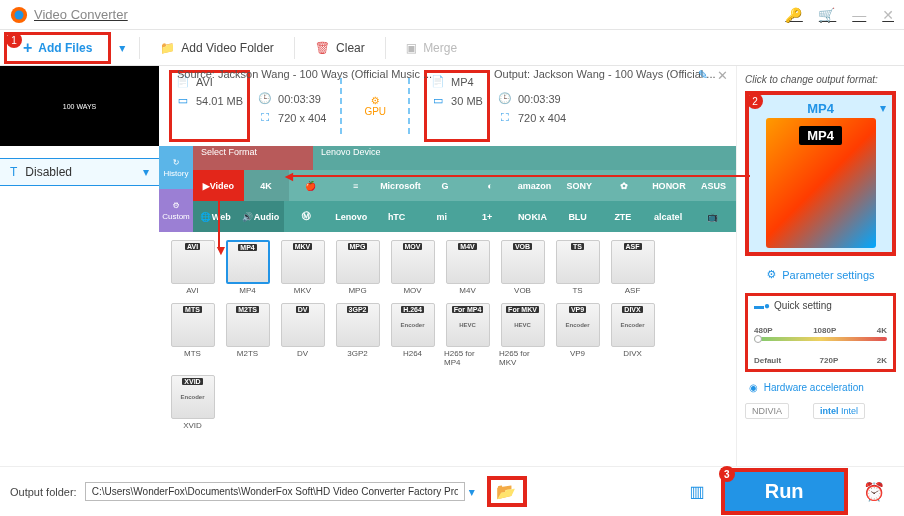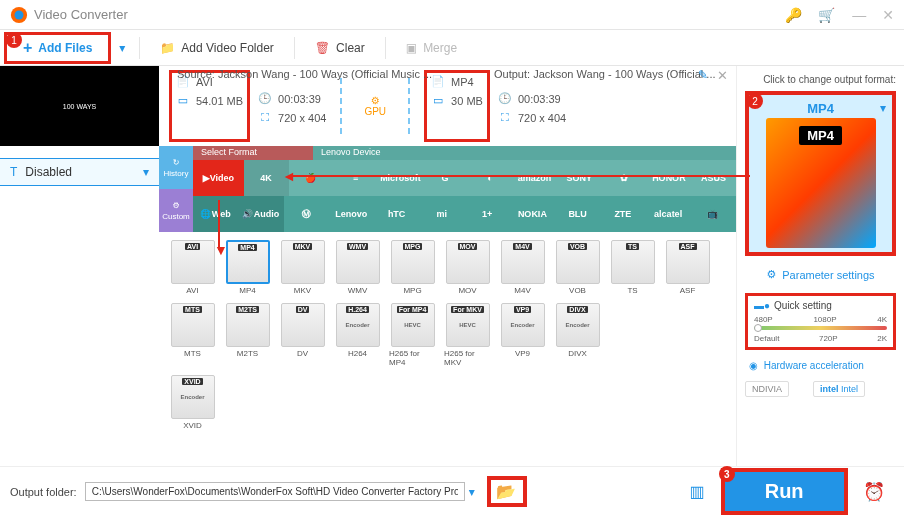--- a/index.html
+++ b/index.html
@@ -1,18 +1,18 @@
 <!DOCTYPE html>
 <html><head>
 <meta charset="utf-8">
 <style>
 * { margin: 0; padding: 0; box-sizing: border-box; font-family: Arial, sans-serif; }
 body { width: 904px; height: 516px; background: #fff; overflow: hidden; font-size: 12px; color: #333; position: relative; }
 
-.titlebar { height: 30px; display: flex; align-items: center; padding: 0 10px; border-bottom: 1px solid #e5e5e5; }
+.titlebar { height: 30px; display: flex; align-items: center; padding: 0 10px; border-bottom: 1px solid #e5e5e5; text-decoration: underline; }
 .titlebar .logo { width: 18px; height: 18px; margin-right: 6px; }
 .titlebar .title { color: #888; font-size: 13px; }
 .titlebar .wincontrols { margin-left: auto; display: flex; gap: 16px; color: #bbb; font-size: 14px; }
 
 .toolbar { height: 36px; display: flex; align-items: center; padding: 0 4px; border-bottom: 1px solid #e5e5e5; gap: 4px; }
 .toolbar .btn { display: flex; align-items: center; gap: 6px; padding: 4px 10px; color: #444; cursor: pointer; }
 .toolbar .addfiles { color: #2294e6; font-weight: bold; border: 3px solid #e3261a; padding: 4px 16px; }
 .toolbar .divider { width: 1px; height: 22px; background: #e5e5e5; margin: 0 6px; }
 .toolbar .dd { color: #2294e6; padding: 0 4px; }
 .toolbar .disabled { color: #bbb; }
@@ -36,21 +36,21 @@
 .inforow .ico { color: #2294e6; width: 14px; text-align: center; }
 .boxred { border: 3px solid #e3261a; padding: 2px 4px; }
 .gpuicon { align-self: center; margin: 0 8px; color: #ff9900; font-size: 10px; text-align: center; }
 .dashline { width: 2px; height: 56px; border-left: 2px dashed #7ec8f5; align-self: center; margin: 0 6px; }
 
 .tabs { display: flex; height: 86px; }
 .tabsleft { width: 34px; display: flex; flex-direction: column; }
 .tabsleft .hist { flex: 1; background: #5bb5e8; color: #fff; display: flex; flex-direction: column; align-items: center; justify-content: center; font-size: 8px; gap: 2px; }
 .tabsleft .cust { flex: 1; background: #9b7fd4; color: #fff; display: flex; flex-direction: column; align-items: center; justify-content: center; font-size: 8px; gap: 2px; }
 .tabscontent { flex: 1; display: flex; flex-direction: column; }
-.selrow { height: 14px; display: flex; font-size: 9px; }
+.selrow { height: 24px; display: flex; font-size: 9px; }
 .selrow div { padding: 1px 8px; color: #fff; }
 .selrow .sf { background: #b85a5a; flex: 0 0 120px; }
 .selrow .sd { background: #5aa8a0; flex: 1; }
 .brandrows { flex: 1; display: flex; flex-direction: column; }
 .brandrow { flex: 1; display: flex; align-items: center; }
 .brandrow.r1 { background: #6ab5ad; }
 .brandrow.r2 { background: #4aa39a; }
 .brandrow .cell { flex: 1; display: flex; align-items: center; justify-content: center; color: #fff; font-size: 9px; font-weight: bold; height: 100%; }
 .brandrow .video { background: #e3261a; border: 3px solid #e3261a; }
 .brandrow .dark { background: rgba(0,0,0,0.1); }
@@ -59,32 +59,32 @@
 .fmtgrid { flex: 1; padding: 8px 10px; overflow: hidden; }
 .fmtgrid .row { display: flex; gap: 8px; margin-bottom: 4px; }
 .fmttile { width: 47px; display: flex; flex-direction: column; align-items: center; gap: 2px; }
 .fmttile .icon { width: 44px; height: 44px; background: linear-gradient(#f5f5f5,#e0e0e0); border: 1px solid #ccc; border-radius: 2px; display: flex; flex-direction: column; align-items: center; justify-content: center; font-size: 8px; font-weight: bold; color: #333; position: relative; }
 .fmttile .icon .tag { position: absolute; top: 2px; font-size: 7px; background: #333; color: #fff; padding: 0 2px; border-radius: 1px; }
 .fmttile.selected .icon { border: 2px solid #2294e6; }
 .fmttile .lbl { font-size: 8px; color: #555; }
 .fmttile .icon .sub { font-size: 6px; color: #666; }
 
 .rightpanel { width: 168px; padding: 8px; display: flex; flex-direction: column; gap: 6px; border-left: 1px solid #eee; }
-.rightpanel .hdr { font-size: 10px; color: #555; text-align: right; }
+.rightpanel .hdr { font-size: 10px; color: #555; text-align: left; font-style: italic; }
 .outputbox { border: 4px solid #e3261a; background: #d4f0ff; padding: 4px; display: flex; flex-direction: column; align-items: center; position: relative; }
 .outputbox .step { position: absolute; top: -2px; left: -2px; width: 16px; height: 16px; background: #e3261a; color: #fff; border-radius: 50%; font-size: 10px; display: flex; align-items: center; justify-content: center; }
 .outputbox .fmtname { color: #2294e6; font-weight: bold; font-size: 13px; margin: 2px 0; }
 .outputbox .fmtimg { width: 110px; height: 130px; background: linear-gradient(135deg,#ff9a00,#ff3c00,#00a8ff); display: flex; align-items: flex-start; justify-content: center; padding-top: 8px; border-radius: 3px; position: relative; }
 .outputbox .fmtimg .tag { background: #000; color: #fff; padding: 2px 8px; font-weight: bold; font-size: 13px; border-radius: 2px; }
 .outputbox .dd2 { position: absolute; top: 6px; right: 6px; color: #2294e6; }
 
 .parambtn { padding: 6px; color: #2294e6; display: flex; align-items: center; gap: 6px; justify-content: center; font-size: 11px; cursor: pointer; }
 .quickbox { border: 3px solid #e3261a; padding: 4px 6px; }
 .quickbox .qh { font-size: 10px; color: #444; display: flex; align-items: center; gap: 4px; }
-.quickbox .scale { display: flex; justify-content: space-between; font-size: 8px; color: #666; margin-top: 4px; }
+.quickbox .scale { display: flex; justify-content: space-between; font-size: 8px; color: #666; margin-top: 15px; font-weight: bold; }
 .quickbox .slider { height: 4px; background: linear-gradient(90deg,#7bc96f,#f0d060,#e05050); border-radius: 2px; margin: 2px 0; position: relative; }
 .quickbox .slider .knob { position: absolute; left: 0; top: -2px; width: 8px; height: 8px; background: #fff; border: 1px solid #aaa; border-radius: 50%; }
 .hwrow { display: flex; align-items: center; gap: 6px; font-size: 10px; color: #2294e6; padding: 4px; }
 .gpurow { display: flex; gap: 24px; font-size: 9px; color: #888; align-items: center; }
 .gpurow .chip { border: 1px solid #ddd; padding: 2px 6px; border-radius: 2px; }
 .gpurow .intel { color: #2294e6; }
 
 .footer { height: 50px; display: flex; align-items: center; padding: 0 10px; gap: 8px; border-top: 1px solid #eee; }
 .footer .lbl { font-size: 11px; color: #444; }
 .footer .path { border: 1px solid #bbb; padding: 3px 6px; font-size: 10px; color: #333; width: 380px; background: #fff; }
@@ -279,26 +279,20 @@
     <span class="lbl">MP4</span>
   </div>
           <div class="fmttile">
     <div class="icon">
               <span class="tag">MKV</span>
             </div>
     <span class="lbl">MKV</span>
   </div>
           <div class="fmttile">
     <div class="icon">
-              <span class="tag">WMV</span>
-            </div>
-    <span class="lbl">WMV</span>
-  </div>
-          <div class="fmttile">
-    <div class="icon">
               <span class="tag">MPG</span>
             </div>
     <span class="lbl">MPG</span>
   </div>
           <div class="fmttile">
     <div class="icon">
               <span class="tag">MOV</span>
             </div>
     <span class="lbl">MOV</span>
   </div>
@@ -339,20 +333,26 @@
     <div class="icon">
               <span class="tag">M2TS</span>
             </div>
     <span class="lbl">M2TS</span>
   </div>
           <div class="fmttile">
     <div class="icon">
               <span class="tag">DV</span>
             </div>
     <span class="lbl">DV</span>
+  </div>
+          <div class="fmttile">
+    <div class="icon">
+              <span class="tag">3GP2</span>
+            </div>
+    <span class="lbl">3GP2</span>
   </div>
           <div class="fmttile">
     <div class="icon">
               <span class="tag">H.264</span>
               <span class="sub">Encoder</span>
             </div>
     <span class="lbl">H264</span>
   </div>
           <div class="fmttile">
     <div class="icon">

